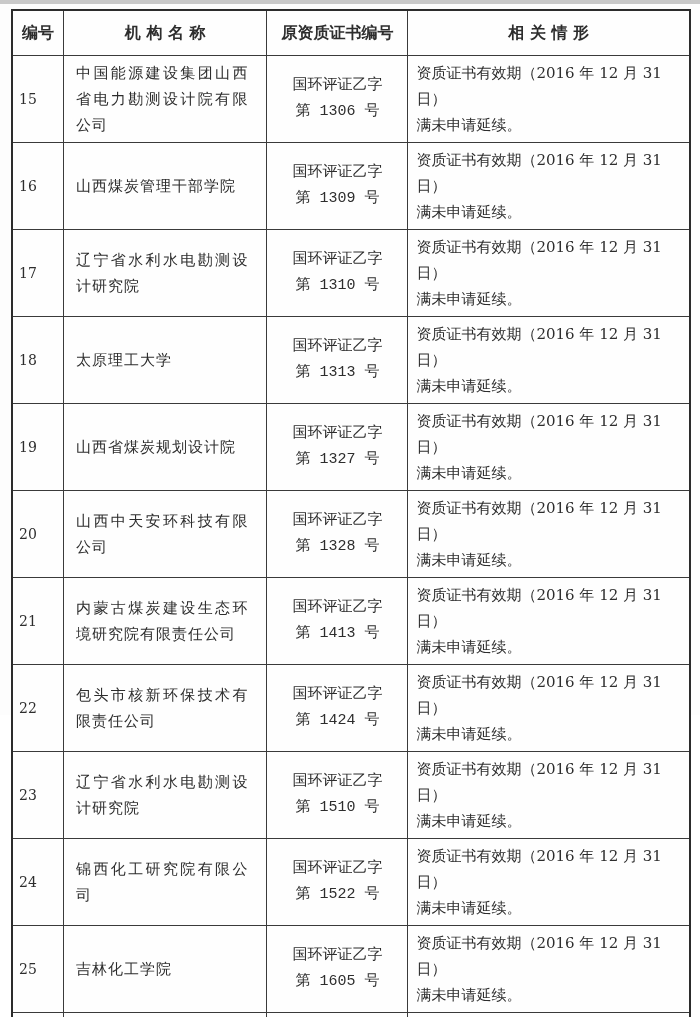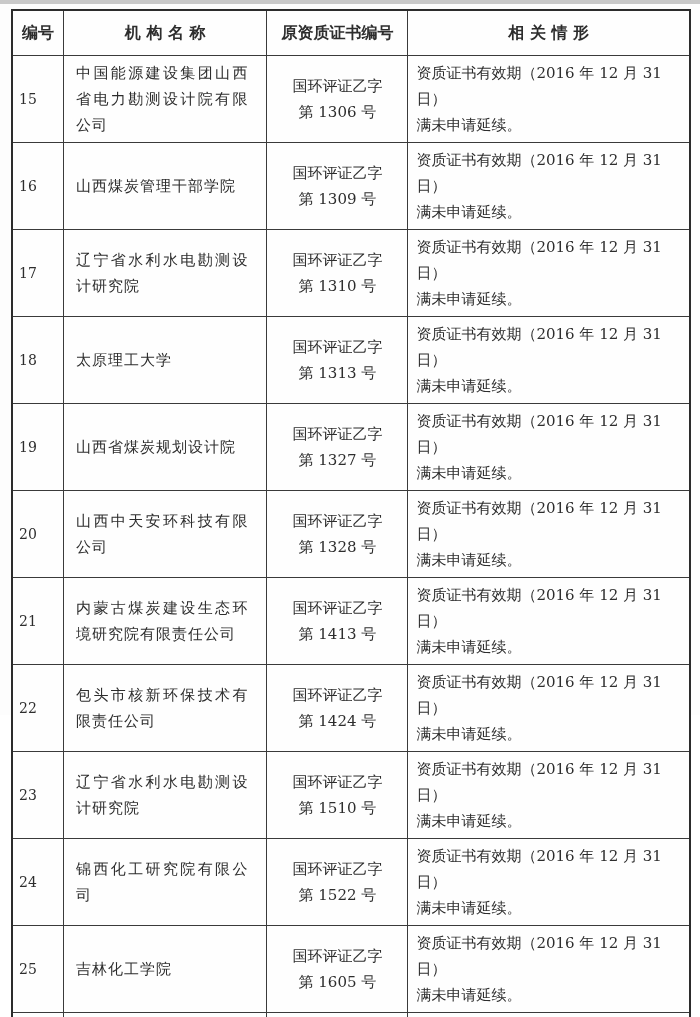--- a/index.html
+++ b/index.html
@@ -61,20 +61,21 @@
   }
   td.c-name {
     text-align: justify;
     padding-left: 12px;
     padding-right: 18px;
     letter-spacing: 1px;
   }
   td.c-cert {
     text-align: center;
     white-space: pre-line;
+    font-family: Liberation Mono, monospace;
   }
   td.c-sit {
     text-align: left;
     padding-left: 8px;
     white-space: pre-line;
   }
   col.w-id   { width: 7.6%; }
   col.w-name { width: 30%; }
   col.w-cert { width: 20.8%; }
   col.w-sit  { width: 41.6%; }

